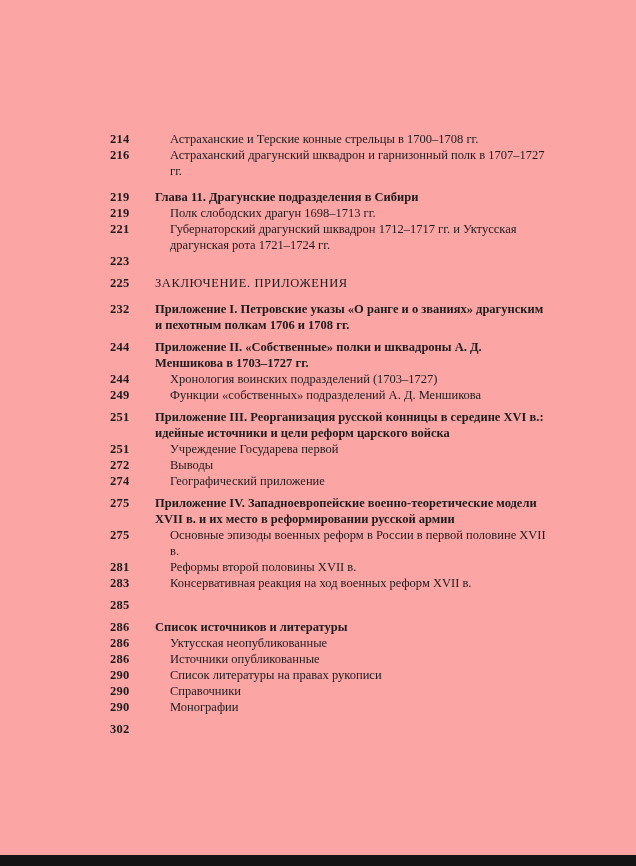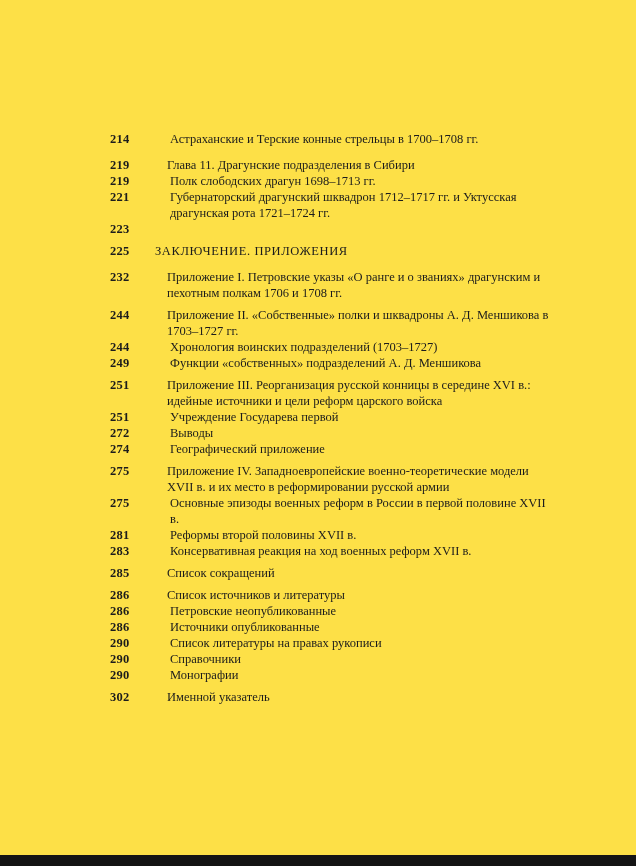--- a/index.html
+++ b/index.html
@@ -11,21 +11,21 @@
     width: 636px;
     height: 866px;
     position: relative;
     overflow: hidden;
     font-family: "Liberation Serif", "DejaVu Serif", serif;
     color: #1c1c1c;
   }
   .page {
     position: absolute;
     top: 0; left: 0; right: 0; bottom: 0;
-    background: #fde047;
+    background: #fca5a5;
   }
   .toc {
     position: absolute;
     top: 131px;
     left: 110px;
     width: 442px;
     font-size: 12.5px;
     line-height: 16px;
   }
   .row {
@@ -39,22 +39,21 @@
     font-weight: bold;
     letter-spacing: 0.2px;
   }
   .row .txt {
     flex: 1 1 auto;
   }
   .row.level-1 .txt {
     padding-left: 15px;
   }
   .row.bold .txt {
-    font-weight: normal;
-    margin-left: 12px;
+    font-weight: bold;
   }
   .row.caps .txt {
     letter-spacing: 0.6px;
   }
   .gap-sm { margin-top: 6px; }
   .gap-md { margin-top: 10px; }
   .gap-lg { margin-top: 6px; }
   .bottom-bar {
     position: absolute;
     left: 0;
@@ -65,20 +64,24 @@
   }
 </style>
 </head>
 <body>
 
 <div class="page">
   <div class="toc">
       <div class="row level-1">
         <span class="num">214</span>
         <span class="txt">Астраханские и Терские конные стрельцы в 1700–1708 гг.</span>
+      </div>
+      <div class="row level-1">
+        <span class="num">216</span>
+        <span class="txt">Астраханский драгунский шквадрон и гарнизонный полк в 1707–1727 гг.</span>
       </div>
       <div class="row level-0 bold gap-md">
         <span class="num">219</span>
         <span class="txt">Глава 11. Драгунские подразделения в Сибири</span>
       </div>
       <div class="row level-1">
         <span class="num">219</span>
         <span class="txt">Полк слободских драгун 1698–1713 гг.</span>
       </div>
       <div class="row level-1">
@@ -135,45 +138,43 @@
       <div class="row level-1">
         <span class="num">281</span>
         <span class="txt">Реформы второй половины XVII в.</span>
       </div>
       <div class="row level-1">
         <span class="num">283</span>
         <span class="txt">Консервативная реакция на ход военных реформ XVII в.</span>
       </div>
       <div class="row level-0 bold gap-sm">
         <span class="num">285</span>
-        <span class="txt">Список сокращений</span>
       </div>
       <div class="row level-0 bold gap-sm">
         <span class="num">286</span>
         <span class="txt">Список источников и литературы</span>
       </div>
       <div class="row level-1">
         <span class="num">286</span>
-        <span class="txt">Петровские неопубликованные</span>
+        <span class="txt">Уктусская неопубликованные</span>
       </div>
       <div class="row level-1">
         <span class="num">286</span>
         <span class="txt">Источники опубликованные</span>
       </div>
       <div class="row level-1">
         <span class="num">290</span>
         <span class="txt">Список литературы на правах рукописи</span>
       </div>
       <div class="row level-1">
         <span class="num">290</span>
         <span class="txt">Справочники</span>
       </div>
       <div class="row level-1">
         <span class="num">290</span>
         <span class="txt">Монографии</span>
       </div>
       <div class="row level-0 bold gap-sm">
         <span class="num">302</span>
-        <span class="txt">Именной указатель</span>
       </div>
     </div>
   <div class="bottom-bar"></div>
 </div>
 
 </body></html>

